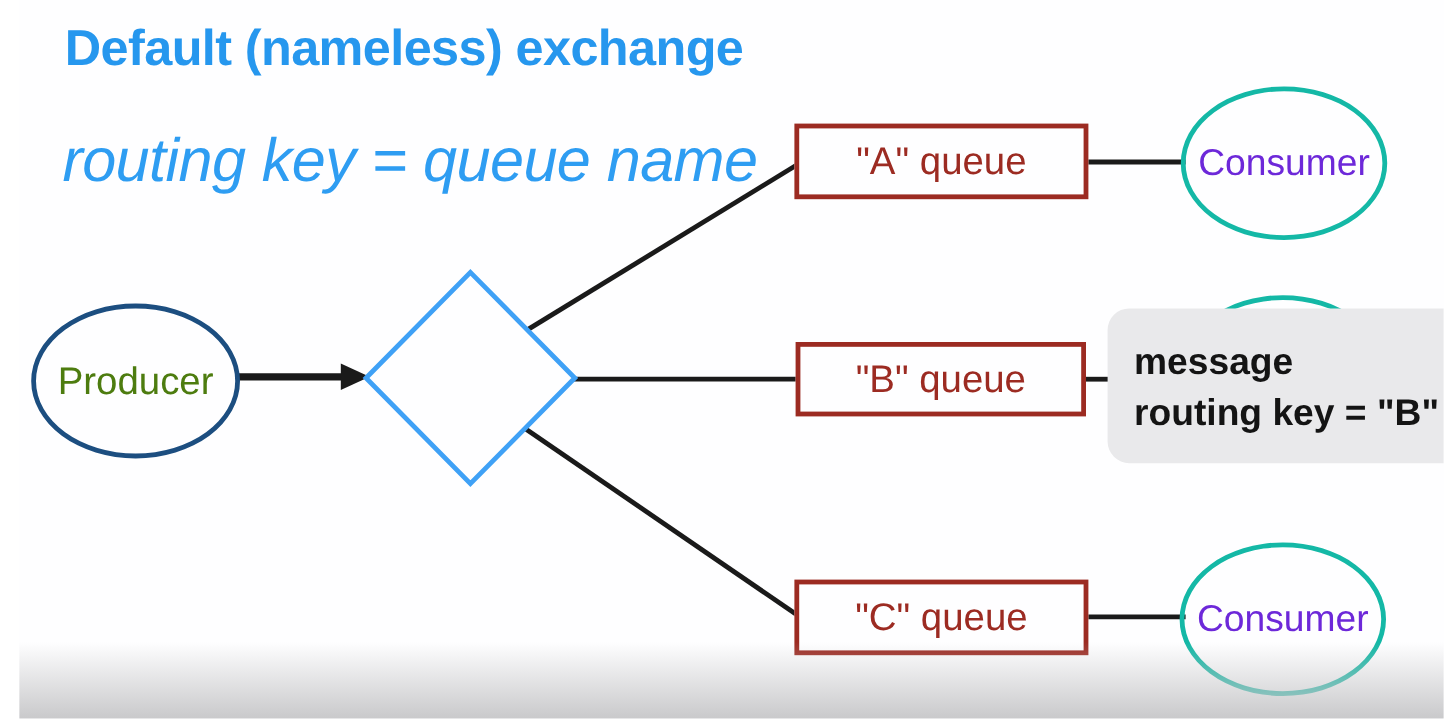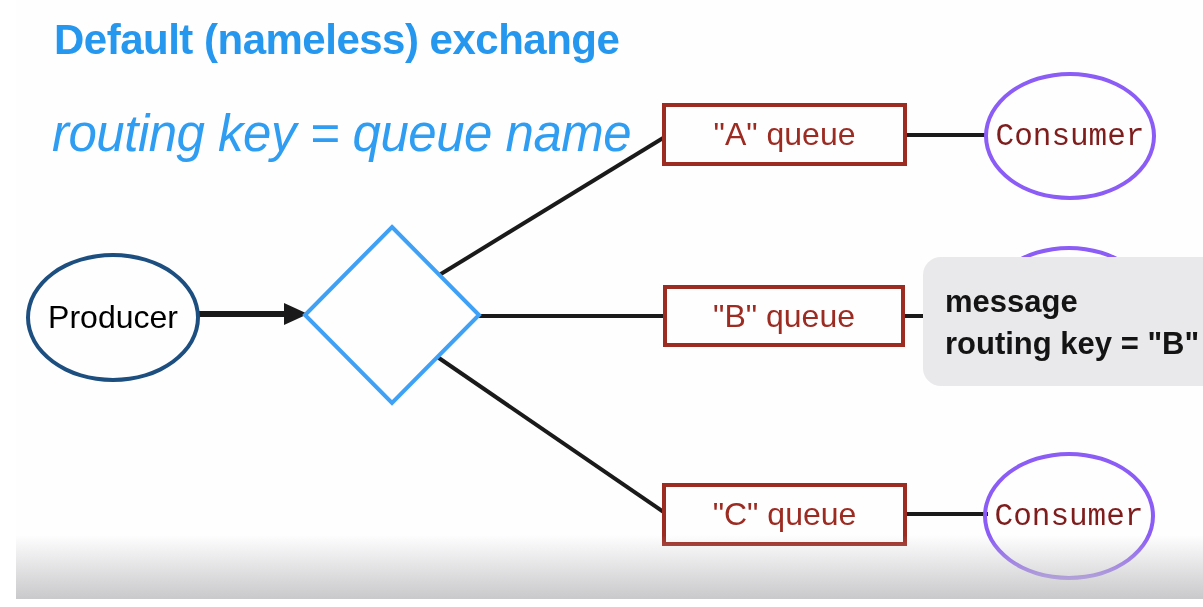--- a/index.html
+++ b/index.html
@@ -20,26 +20,25 @@
     font-size:51px;font-style:italic;color:#2E9DF2;letter-spacing:-0.5px;
     white-space:nowrap;
   }
   .node{
     position:absolute;display:flex;align-items:center;justify-content:center;
     box-sizing:border-box;background:#FEFEFF;white-space:nowrap;
   }
   .ellipse{border-radius:50%;}
   .producer{
     left:10px;top:253px;width:174px;height:129px;
-    border:4px solid #1C4E80;color:#000000;font-size:32px;
+    border:4px solid #1C4E80;color:#4d7c0f;font-size:32px;
   }
   .consumer{
-    border:4px solid #8b5cf6;color:#7f1d1d;font-size:31px;
+    border:4px solid #14b8a6;color:#6d28d9;font-size:31px;
     background:transparent;
-    font-family:Liberation Mono, monospace;
   }
   .consumer-a{left:968px;top:72px;width:172px;height:128px;}
   .consumer-b{left:967px;top:246px;width:172px;height:128px;}
   .consumer-c{left:967px;top:452px;width:172px;height:128px;}
   .qbox{
     border:4px solid #9C2B22;color:#9C2B22;font-size:32px;
   }
   .queue-a{left:646px;top:103px;width:245px;height:63px;}
   .queue-b{left:647px;top:285px;width:242px;height:62px;}
   .queue-c{left:646px;top:483px;width:245px;height:63px;}

